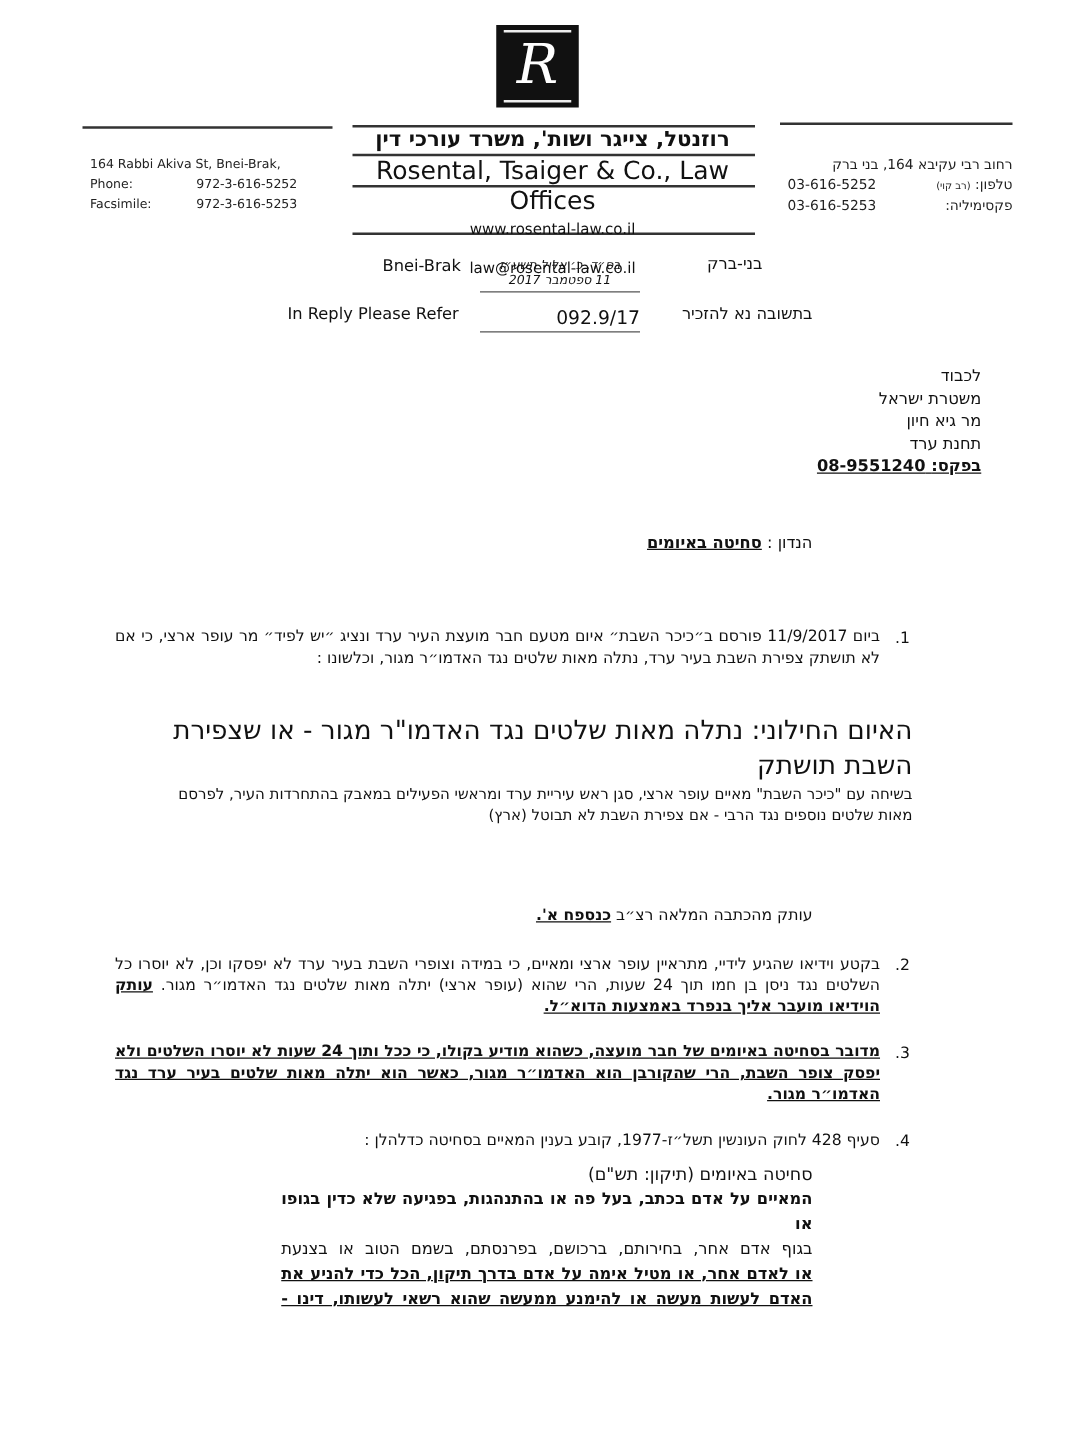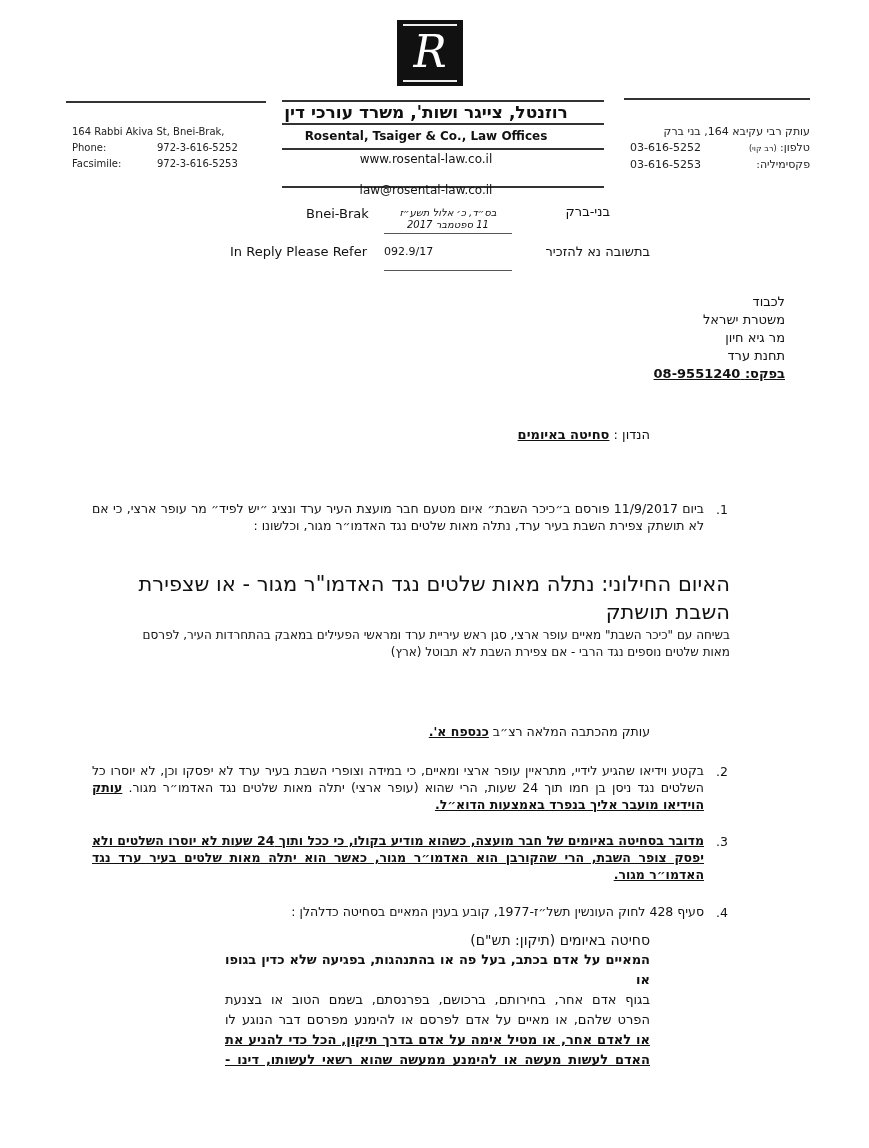--- a/index.html
+++ b/index.html
@@ -7,28 +7,28 @@
     .abs { position:absolute; }
     .logo { left:397px; top:20px; width:66px; height:66px; background:#111; }
     .logo .rl { position:absolute; left:6px; right:6px; height:2px; background:#eee; }
     .logo .r { position:absolute; left:0; right:0; top:6px; text-align:center; color:#fff; font-family:"DejaVu Serif", serif; font-style:italic; font-size:44px; line-height:52px; }
     .hline { position:absolute; height:2px; background:#333; }
     .hdr-left { left:72px; top:124px; font-size:10px; line-height:16px; color:#222; }
     .hdr-left .row { display:flex; }
     .hdr-left .lbl { width:85px; }
     .hdr-right { left:630px; top:124px; width:180px; direction:rtl; text-align:right; font-size:11px; line-height:16px; color:#222; }
     .hdr-right .row { display:flex; justify-content:space-between; }
-    .hdr-center { left:266px; top:100px; width:320px; text-align:center; }
+    .hdr-center { left:282px; top:100px; width:320px; text-align:center; }
     .firm-he { font-weight:bold; font-size:17px; direction:rtl; line-height:24px; }
-    .firm-en { font-weight:bold; font-size:12px; line-height:24px; }
+    .firm-en { font-weight:normal; font-size:20px; line-height:24px; }
     .firm-web { font-size:12px; line-height:15px; margin-top:4px; }
     .meta { font-size:13px; }
     .rtl { direction:rtl; text-align:right; }
     .dateblock { left:384px; top:207px; width:128px; text-align:center; font-size:10px; line-height:12px; border-bottom:1.5px solid #555; padding-bottom:2px;font-style:italic; }
-    .refblock { left:384px; top:245px; width:128px; text-align:left; font-size:11px; border-bottom:1.5px solid #555; padding-bottom:12px; }
+    .refblock { left:384px; top:245px; width:128px; text-align:right; font-size:15px; border-bottom:1.5px solid #555; padding-bottom:2px; }
     .addr { left:540px; top:293px; width:245px; font-size:13px; line-height:18px; direction:rtl; text-align:right; }
     .u { text-decoration:underline; }
     .b { font-weight:bold; }
     .para { font-size:12.5px; line-height:17px; direction:rtl; text-align:justify; }
     .num { position:absolute; font-size:12.5px; }
     .headline { left:130px; top:570px; width:600px; direction:rtl; text-align:right; font-weight:normal; font-size:21px; line-height:28px; }
     .sub { left:130px; top:627px; width:600px; direction:rtl; text-align:right; font-size:12px; line-height:17px; }
     .quote { left:225px; top:950px; width:425px; direction:rtl; text-align:justify; text-align-last:justify; font-size:13px; line-height:20px; }
   </style>
 </head>
@@ -60,21 +60,21 @@
       <span class="lbl">Phone:</span>
       <span>972-3-616-5252</span>
     </div>
   <div class="row">
       <span class="lbl">Facsimile:</span>
       <span>972-3-616-5253</span>
     </div>
 </div>
 
 <div class="abs hdr-right">
-  <div>עותק רבי עקיבא 164, בני ברק</div>
+  <div>רחוב רבי עקיבא 164, בני ברק</div>
   <div class="row">
     <span><span>טלפון:</span> <span style="font-size:8px">(רב קוי)</span></span>
     <span style="direction:ltr">03-616-5252</span>
   </div>
   <div class="row">
     <span>פקסימיליה:</span>
     <span style="direction:ltr">03-616-5253</span>
   </div>
 </div>
 
@@ -122,16 +122,15 @@
 <div class="num" style="left:716px; top:834px;">.3</div>
 <div class="abs para b u" style="left:92px; top:832px; width:612px;">מדובר בסחיטה באיומים של חבר מועצה, כשהוא מודיע בקולו, כי ככל ותוך 24 שעות לא יוסרו השלטים ולא יפסק צופר השבת, הרי שהקורבן הוא האדמו״ר מגור, כאשר הוא יתלה מאות שלטים בעיר ערד נגד האדמו״ר מגור.</div>
 
 <div class="num" style="left:716px; top:905px;">.4</div>
 <div class="abs para" style="left:250px; top:903px; width:454px;">סעיף 428 לחוק העונשין תשל״ז-1977, קובע בענין המאיים בסחיטה כדלהלן :</div>
 
 <div class="abs rtl" style="left:420px; top:932px; width:230px; font-size:14px;">סחיטה באיומים (תיקון: תש"ם)</div>
 <div class="abs quote">
   <div class="b">המאיים על אדם בכתב, בעל פה או בהתנהגות, בפגיעה שלא כדין בגופו או</div>
   <div>בגוף אדם אחר, בחירותם, ברכושם, בפרנסתם, בשמם הטוב או בצנעת</div>
-  <div>הפרט שלהם, או מאיים על אדם לפרסם או להימנע מפרסם דבר הנוגע לו</div>
   <div class="b u">או לאדם אחר, או מטיל אימה על אדם בדרך תיקון, הכל כדי להניע את</div>
   <div class="b u">האדם לעשות מעשה או להימנע ממעשה שהוא רשאי לעשותו, דינו -</div>
 </div>
 
 </body></html>

